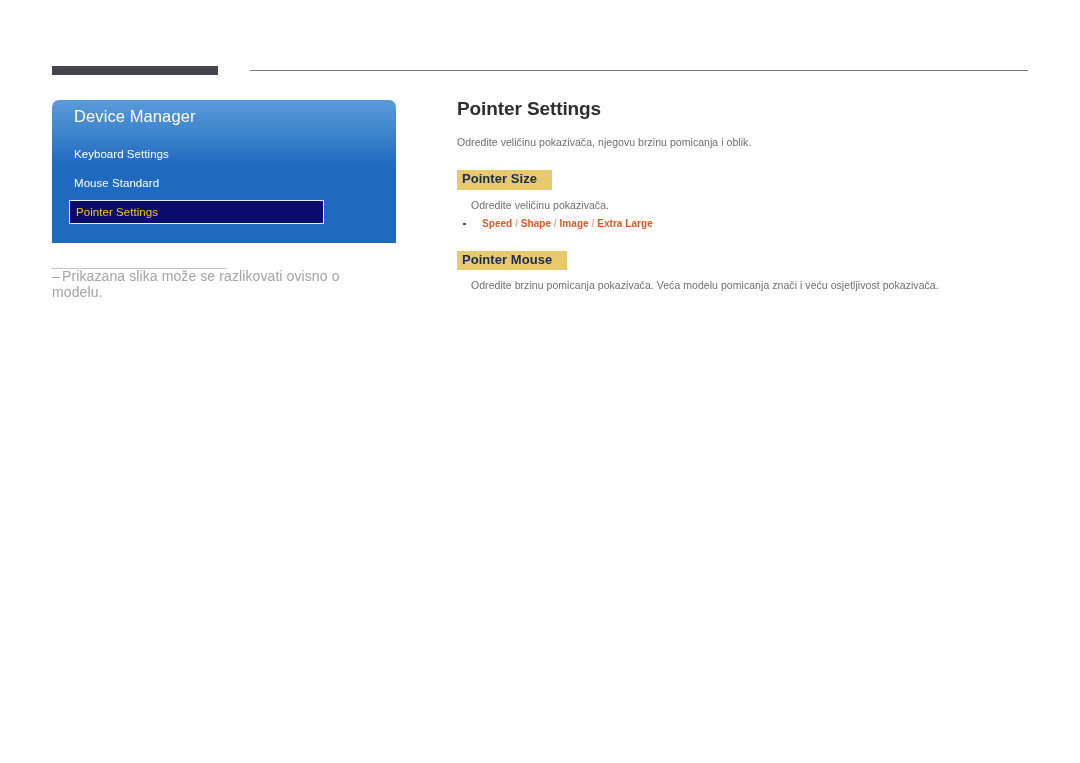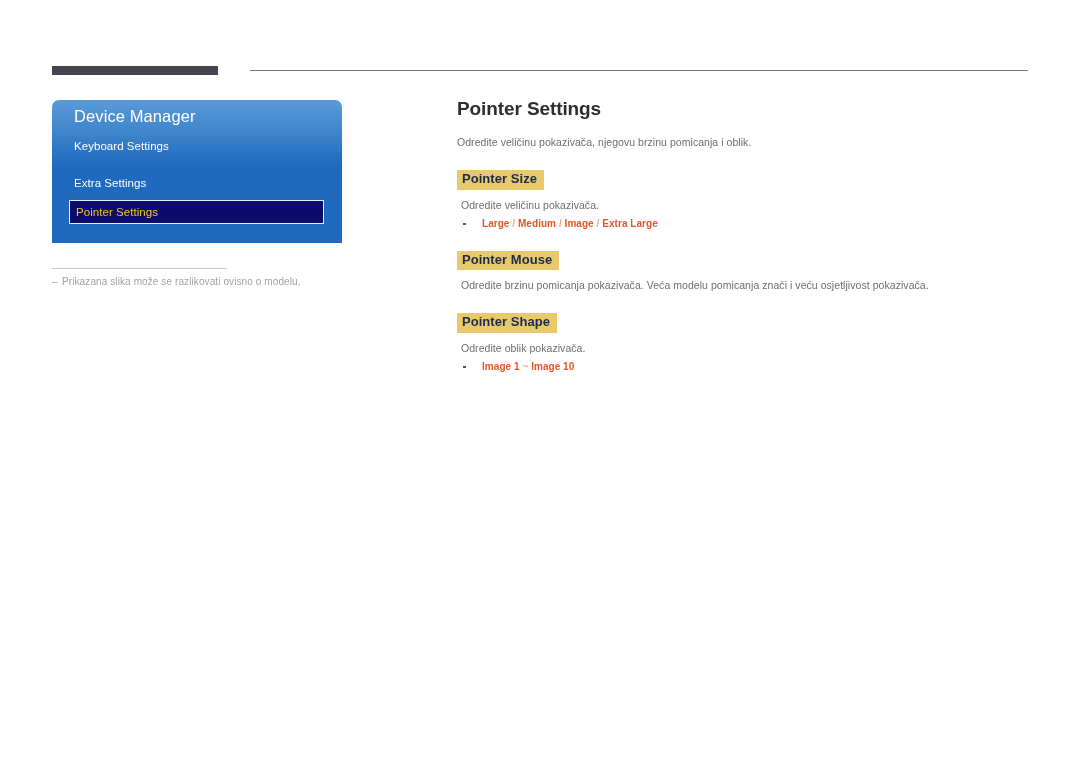--- a/index.html
+++ b/index.html
@@ -44,21 +44,21 @@
     width: 778px;
     height: 1px;
     background: #76767c;
   }
 
   
   .osd-panel {
     position: absolute;
     left: 52px;
     top: 100px;
-    width: 290px;
+    width: 344px;
     height: 143px;
     border-radius: 7px 7px 0 0;
     background: linear-gradient(to bottom,
         #5a9ad8 0%,
         #3f86cd 22%,
         #1f69bf 46%,
         #1f69bf 100%);
     overflow: hidden;
   }
   .osd-title {
@@ -69,21 +69,21 @@
     color: #ffffff;
     letter-spacing: 0.1px;
   }
   .osd-item {
     position: absolute;
     left: 22px;
     font-size: 11.5px;
     color: #ffffff;
     letter-spacing: 0.05px;
   }
-  .osd-item-1 { top: 40px; }
+  .osd-item-1 { top: 48px; }
   .osd-item-2 { top: 77px; }
 
   .osd-item-selected {
     position: absolute;
     left: 17px;
     top: 100px;
     width: 255px;
     height: 24px;
     background: #0b0b6b;
     border: 1px solid #e9edf4;
@@ -103,23 +103,23 @@
     position: absolute;
     left: 52px;
     top: 268px;
     width: 175px;
     height: 1px;
     background: #c4c4c6;
   }
   .footnote {
     position: absolute;
     left: 52px;
-    top: 276px;
+    top: 268px;
     width: 330px;
-    font-size: 10px;
+    font-size: 14px;
     color: #a3a3a8;
     letter-spacing: 0.1px;
   }
   .footnote .dash {
     display: inline-block;
     width: 10px;
   }
 
   
   .content {
@@ -144,26 +144,26 @@
 
   .section {
     margin-top: 21px;
   }
   .section-heading {
     display: inline-block;
     background: #e8c96c;
     color: #1d2b4c;
     font-size: 13px;
     font-weight: bold;
-    padding: 2px 7px 3px 5px;
+    padding: 2px 15px 3px 5px;
     letter-spacing: 0.05px;
     line-height: 1.12;
   }
   .section-desc {
-    margin: 9px 0 0 4px;
+    margin: 9px 0 0 14px;
     font-size: 10.5px;
     color: #6e6e73;
     letter-spacing: 0.05px;
   }
   .option-line {
     margin: 7px 0 0 0;
     padding-left: 25px;
     position: relative;
     font-size: 10px;
     font-weight: bold;
@@ -194,21 +194,21 @@
   </div>
 
   <div class="osd-panel">
     <div class="osd-title">Device Manager</div>
 
     <div class="osd-item osd-item-1">
       <span>Keyboard Settings</span>
     </div>
 
     <div class="osd-item osd-item-2">
-      <span>Extra Settings</span>
+      <span>Mouse Standard</span>
     </div>
 
     <div class="osd-item-selected">
       <span class="osd-sel-label">Pointer Settings</span>
     </div>
   </div>
 
   <div class="footnote-divider"></div>
   <div class="footnote">
     <span class="dash">–</span><span>Prikazana slika može se razlikovati ovisno o modelu.</span>
@@ -216,32 +216,24 @@
 
   <div class="content">
     <h1 class="page-title">Pointer Settings</h1>
     <p class="intro">Odredite veličinu pokazivača, njegovu brzinu pomicanja i oblik.</p>
 
     <div class="section">
       <div class="section-heading">Pointer Size</div>
       <p class="section-desc">Odredite veličinu pokazivača.</p>
       <p class="option-line">
         <span class="bullet"></span>
-        <span class="option-text"><span>Large</span><span class="sep"> / </span><span>Medium</span><span class="sep"> / </span><span>Image</span><span class="sep"> / </span><span>Extra Large</span></span>
+        <span class="option-text"><span>Speed</span><span class="sep"> / </span><span>Shape</span><span class="sep"> / </span><span>Image</span><span class="sep"> / </span><span>Extra Large</span></span>
       </p>
     </div>
 
     <div class="section">
       <div class="section-heading">Pointer Mouse</div>
       <p class="section-desc">Odredite brzinu pomicanja pokazivača. Veća modelu pomicanja znači i veću osjetljivost pokazivača.</p>
     </div>
 
-    <div class="section">
-      <div class="section-heading">Pointer Shape</div>
-      <p class="section-desc">Odredite oblik pokazivača.</p>
-      <p class="option-line">
-        <span class="bullet"></span>
-        <span class="option-text"><span>Image 1</span><span class="sep"> ~ </span><span>Image 10</span></span>
-      </p>
-    </div>
   </div>
 
 </div>
 
 </body></html>

